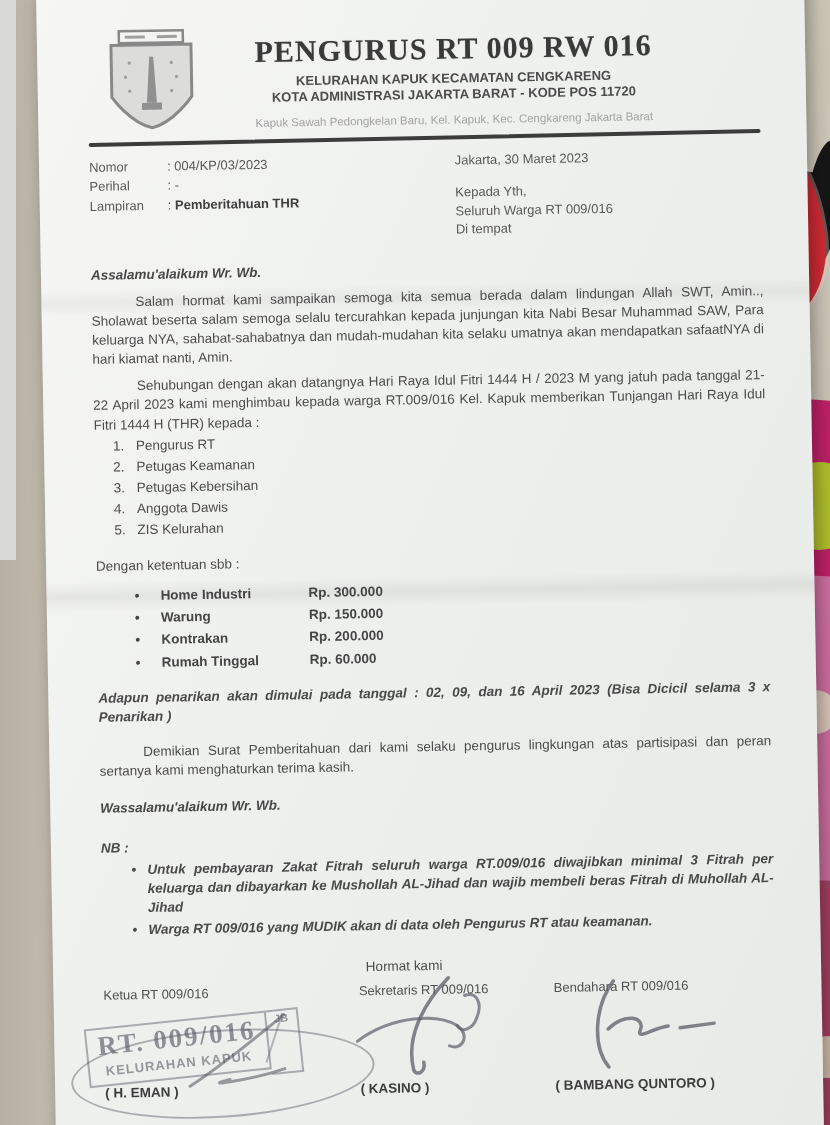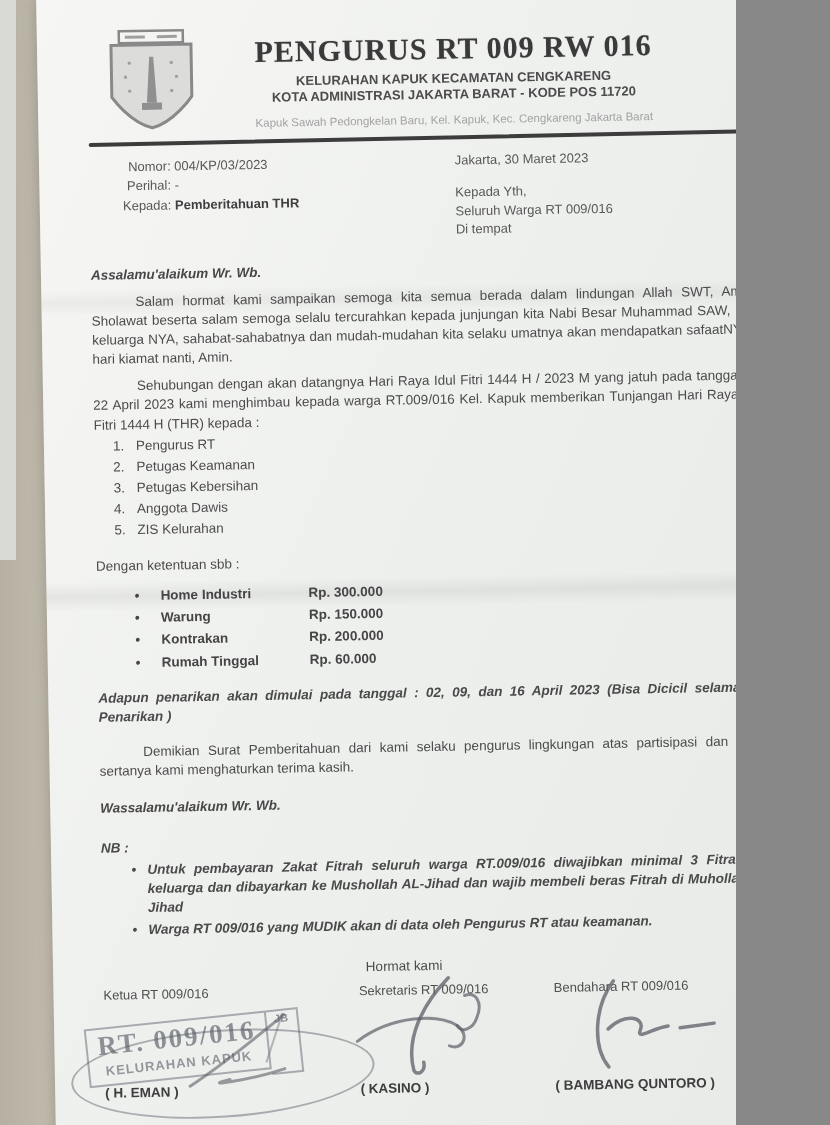--- a/index.html
+++ b/index.html
@@ -1,16 +1,16 @@
 <!DOCTYPE html>
 <html><head>
 <meta charset="utf-8">
 <style>
   html,body{margin:0;padding:0;background:#888;}
-  .scene{position:relative;width:736px;height:1125px;overflow:hidden;
+  .scene{position:relative;width:830px;height:1125px;overflow:hidden;
          background:#cac4b5;font-family:"Liberation Sans",sans-serif;text-decoration:underline;}
 
   
   .bg{position:absolute;}
   .bg-left-strip{left:0;top:0;width:16px;height:560px;background:#d9d9d6;}
   .bg-shadow-left{left:10px;top:0;width:90px;height:1125px;
     background:linear-gradient(90deg,rgba(0,0,0,.10),rgba(0,0,0,0));}
   .bg-black-arc-tl{left:58px;top:-150px;width:300px;height:300px;border-radius:50%;
     border:30px solid #161616;background:transparent;transform:rotate(14deg);}
   .bg-yellow-blob{left:138px;top:28px;width:180px;height:86px;border-radius:50%;
@@ -59,21 +59,21 @@
     margin-left:60px;}
   .hdr-sub{font-weight:bold;font-size:13px;color:#4c4c4c;line-height:1.3;margin-left:60px;}
   .hdr-addr{font-size:11.5px;color:#a3a3a3;margin-top:8px;margin-left:60px;}
   .rule{height:4px;background:#3c3c3c;border-radius:2px;margin-top:7px;
     transform:rotate(-.2deg);}
 
   
   .meta{display:flex;margin-top:12px;font-size:13px;color:#585858;}
   .meta-left{width:54%;}
   .meta-row{display:flex;line-height:1.5;}
-  .meta-label{width:78px;text-align:right;}
+  .meta-label{width:78px;}
   .bold{font-weight:bold;color:#3f3f3f;}
   .meta-right{width:46%;padding-left:6px;}
   .meta-date{margin-bottom:14px;}
 
   
   .salutation{margin-top:20px;font-style:italic;font-weight:bold;color:#474747;}
   .para{margin-top:8px;text-align:justify;text-indent:44px;color:#4c4c4c;}
   .num-list{margin:2px 0 0 34px;padding:0;color:#4c4c4c;}
   .num-list li{margin:2px 0;padding-left:8px;}
   .terms-head{margin-top:16px;color:#4c4c4c;}
@@ -172,21 +172,21 @@
         <div class="meta-left">
           <div class="meta-row">
             <span class="meta-label">Nomor</span>
             <span>: 004/KP/03/2023</span>
           </div>
           <div class="meta-row">
             <span class="meta-label">Perihal</span>
             <span>: -</span>
           </div>
           <div class="meta-row">
-            <span class="meta-label">Kepada</span>
+            <span class="meta-label">Lampiran</span>
             <span>:</span>&nbsp;<span class="bold">Pemberitahuan THR</span>
           </div>
         </div>
         <div class="meta-right">
           <div class="meta-date">Jakarta, 30 Maret 2023</div>
           <div>Kepada Yth,</div>
           <div>Seluruh Warga RT 009/016</div>
           <div>Di tempat</div>
         </div>
       </div>

